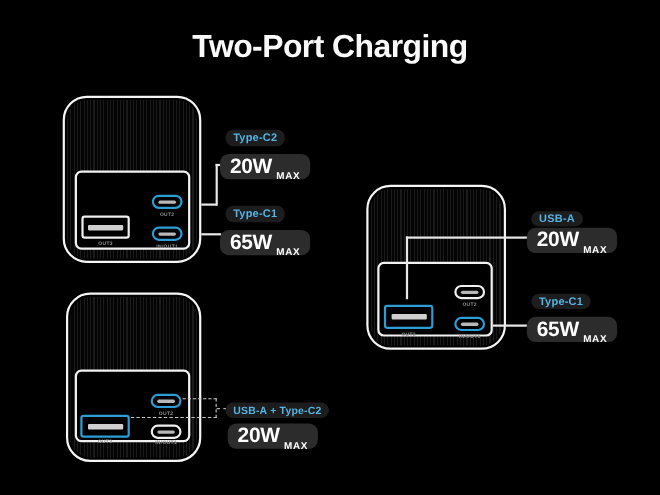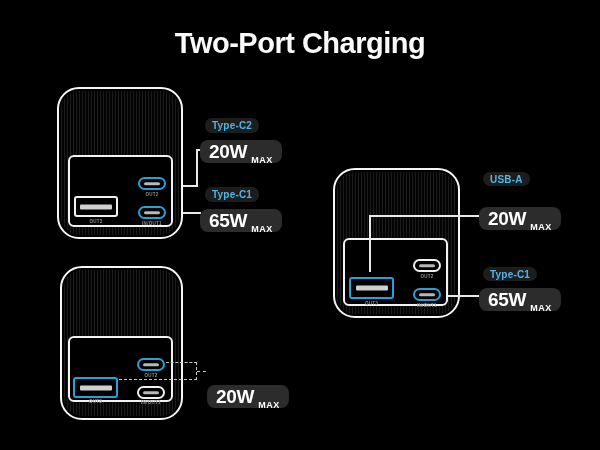--- a/index.html
+++ b/index.html
@@ -105,20 +105,21 @@
         </div>
       <span class="port-label" style="left:67px;top:62px;width:28px;">IN/OUT1</span>
     </div>
   </div>
 
   <div class="dash-h" style="left:166px;top:362px;width:31px;"></div>
   <div class="dash-h" style="left:119px;top:379px;width:78px;"></div>
   <div class="dash-v" style="left:196px;top:362px;height:18px;"></div>
   <div class="dash-h" style="left:197px;top:371px;width:9px;"></div>
 
+  <div class="tag" style="left:205px;top:366px;height:14px;font-size:9.5px;">USB-A + Type-C2</div>
   <div class="power" style="left:207px;top:385px;">
     <span class="w">20W</span>
     <span class="max">MAX</span>
   </div>
 
   <div class="charger" style="left:333px;top:168px;width:127px;height:150px;">
     <div class="stripes"></div>
     <div class="panel" style="left:8px;top:68px;width:105px;height:68px;">
       <div class="port port-c" style="left:68px;top:19px;width:28px;height:13px;">
           <i class="bar-c"></i>
@@ -132,21 +133,21 @@
           <i class="bar-c"></i>
         </div>
       <span class="port-label" style="left:68px;top:63px;width:28px;">IN/OUT1</span>
     </div>
   </div>
 
   <div class="cline" style="left:369px;top:215px;width:110px;height:2px;"></div>
   <div class="cline" style="left:369px;top:215px;width:2px;height:57px;"></div>
   <div class="cline" style="left:448px;top:295px;width:31px;height:2px;"></div>
 
-  <div class="tag" style="left:483px;top:172px;height:14px;">USB-A</div>
+  <div class="tag" style="left:483px;top:192px;height:14px;">USB-A</div>
   <div class="power" style="left:479px;top:207px;">
     <span class="w">20W</span>
     <span class="max">MAX</span>
   </div>
   <div class="tag" style="left:483px;top:267px;height:14px;">Type-C1</div>
   <div class="power" style="left:479px;top:288px;">
     <span class="w">65W</span>
     <span class="max">MAX</span>
   </div>
 

